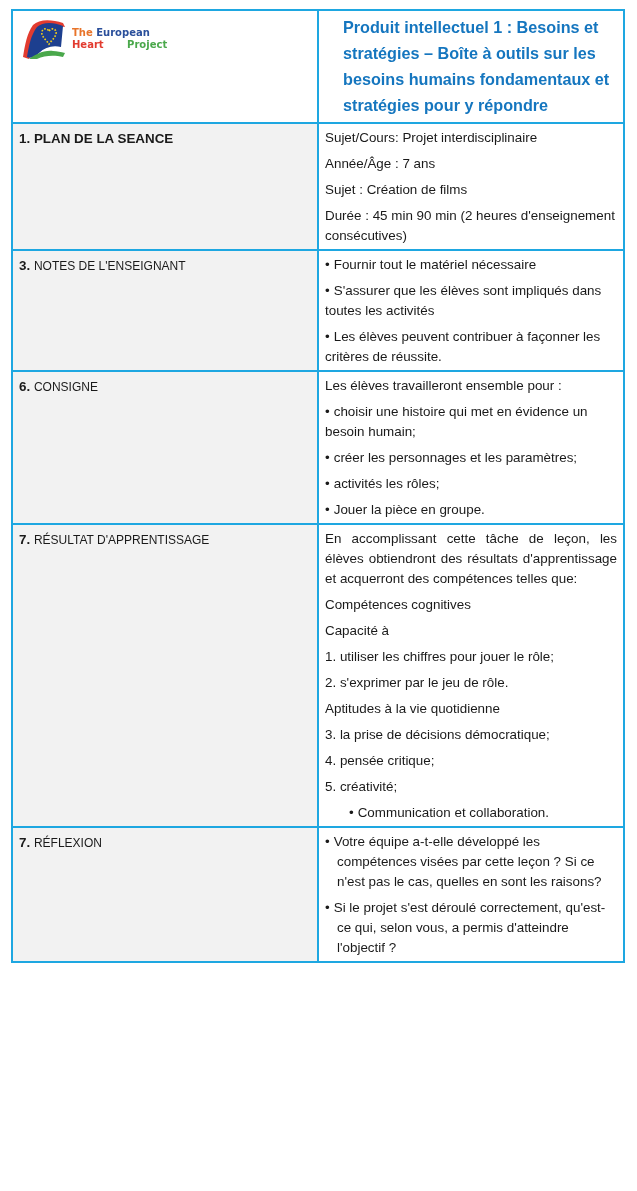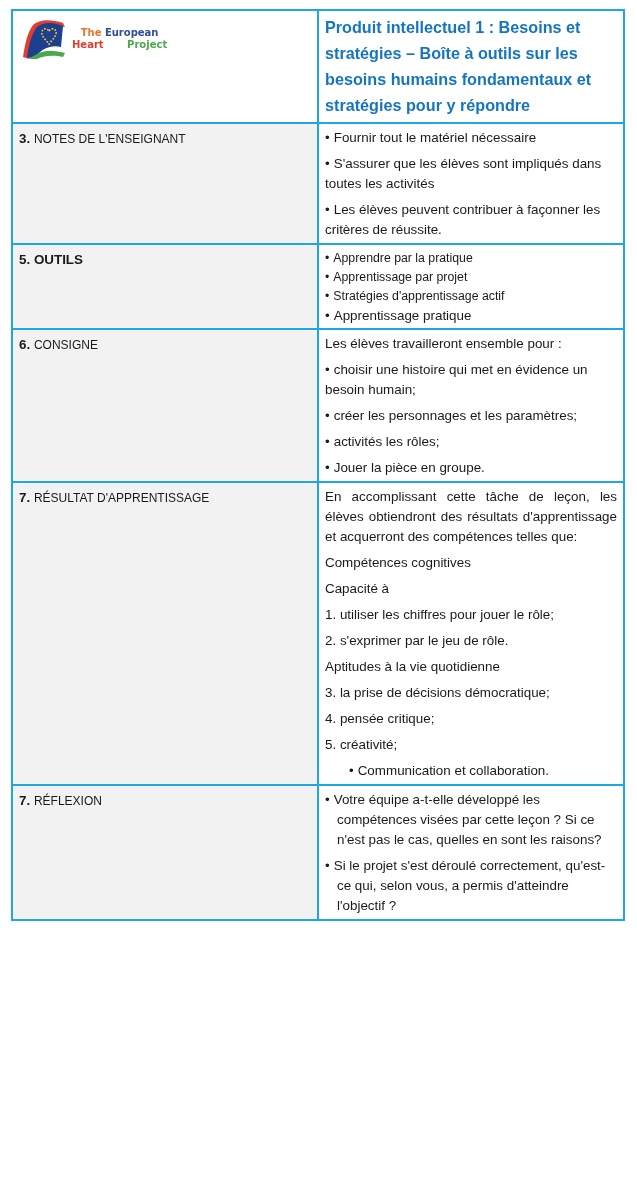--- a/index.html
+++ b/index.html
@@ -6,33 +6,33 @@
   body { width: 637px; height: 1191px; position: relative; font-family: "Liberation Sans", sans-serif; color: #1a1a1a; }
   table.plan {
     position: absolute; left: 11px; top: 9px;
     width: 614px; border-collapse: collapse; table-layout: fixed;
   }
   table.plan td { border: 2px solid #1ea7e1; vertical-align: top; font-size: 13.4px; line-height: 20px; }
   td.label { width: 140px; background: #f2f2f2; padding: 5px 4px 4px 6px; font-weight: bold; font-size: 13px; line-height: 20px; }
   td.label .lbl-small { font-size: 12px; font-weight: normal; }
   td.content { padding: 4px 6px 3px 6px; }
   td.logo-cell { background: #ffffff; height: 78px; padding: 4px 6px; }
-  td.title-cell { padding: 3px 6px 4px 6px; }
+  td.title-cell { padding: 3px 6px 4px 24px; }
   .title { color: #1576bf; font-weight: bold; font-size: 16.2px; line-height: 26px; }
   .line { margin: 0 0 6px 0; }
   .line:last-child { margin-bottom: 0; }
   .bullet::before { content: "\2022"; margin-right: 4px; }
   .small-list .line { font-size: 12.3px; line-height: 19px; margin-bottom: 0; }
   .small-list .line.big { font-size: 13.4px; }
   .indent-list { padding-left: 24px; }
   .indent-list .line { padding-left: 12px; text-indent: -12px; }
   .just { text-align: justify; }
   .logo { display: flex; align-items: center; gap: 3px; padding-top: 2px; }
   .logo svg { display: block; }
-  .logo-text { font-family: "DejaVu Sans", sans-serif; font-size: 10px; font-weight: bold; line-height: 12px; text-align: center; }
+  .logo-text { font-family: "DejaVu Sans", sans-serif; font-size: 10px; font-weight: bold; line-height: 12px; }
   .lt1 { color: #e8742a; }
   .lt2 { color: #2a4f9b; }
   .lt3 { color: #e23b2f; }
   .lt4 { color: #4aa84b; padding-left: 20px; }
 </style>
 </head>
 <body>
 
 <table class="plan">
   <tbody>
@@ -49,41 +49,41 @@
           <div><span class="lt1">The</span> <span class="lt2">European</span></div>
           <div><span class="lt3">Heart</span> <span class="lt4">Project</span></div>
         </div>
       </div>
     </td>
     <td class="title-cell">
       <div class="title">Produit intellectuel 1 : Besoins et stratégies – Boîte à outils sur les besoins humains fondamentaux et stratégies pour y répondre</div>
     </td>
   </tr>
 
+  <tr>
+    <td class="label">1. PLAN DE LA SEANCE</td>
+    <td class="content">
+      <div class="line">Sujet/Cours:  Projet interdisciplinaire</div>
+      <div class="line">Année/Âge : 7 ans</div>
+      <div class="line">Sujet : Création de films</div>
+      <div class="line">Durée : 45 min 90 min (2 heures d'enseignement consécutives)</div>
+    </td>
+  </tr>
 
 
   <tr>
     <td class="label"><span>3.</span> <span class="lbl-small">NOTES DE L'ENSEIGNANT</span></td>
     <td class="content">
       <div class="line bullet">Fournir tout le matériel nécessaire</div>
       <div class="line bullet">S'assurer que les élèves sont impliqués dans toutes les activités</div>
       <div class="line bullet">Les élèves peuvent contribuer à façonner les critères de réussite.</div>
     </td>
   </tr>
 
 
-  <tr>
-    <td class="label">5. OUTILS</td>
-    <td class="content small-list">
-      <div class="line bullet">Apprendre par la pratique</div>
-      <div class="line bullet">Apprentissage par projet</div>
-      <div class="line bullet">Stratégies d'apprentissage actif</div>
-      <div class="line bullet big">Apprentissage pratique</div>
-    </td>
-  </tr>
 
   <tr>
     <td class="label"><span>6.</span> <span class="lbl-small">CONSIGNE</span></td>
     <td class="content">
       <div class="line">Les élèves travailleront ensemble pour :</div>
       <div class="line bullet">choisir une histoire qui met en évidence un besoin humain;</div>
       <div class="line bullet">créer les personnages et les paramètres;</div>
       <div class="line bullet">activités les rôles;</div>
       <div class="line bullet">Jouer la pièce en groupe.</div>
     </td>

